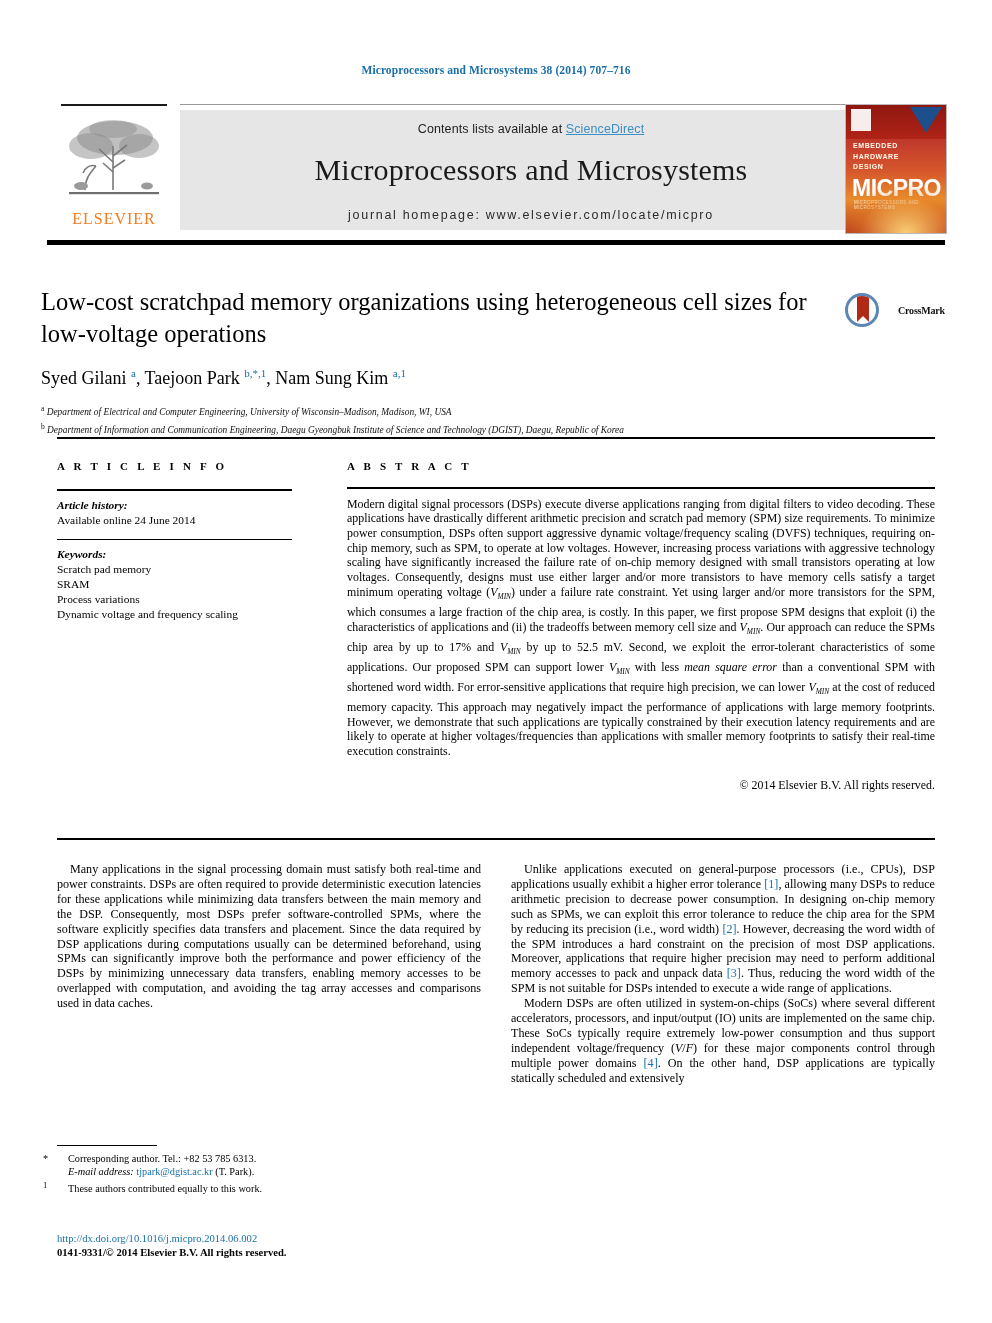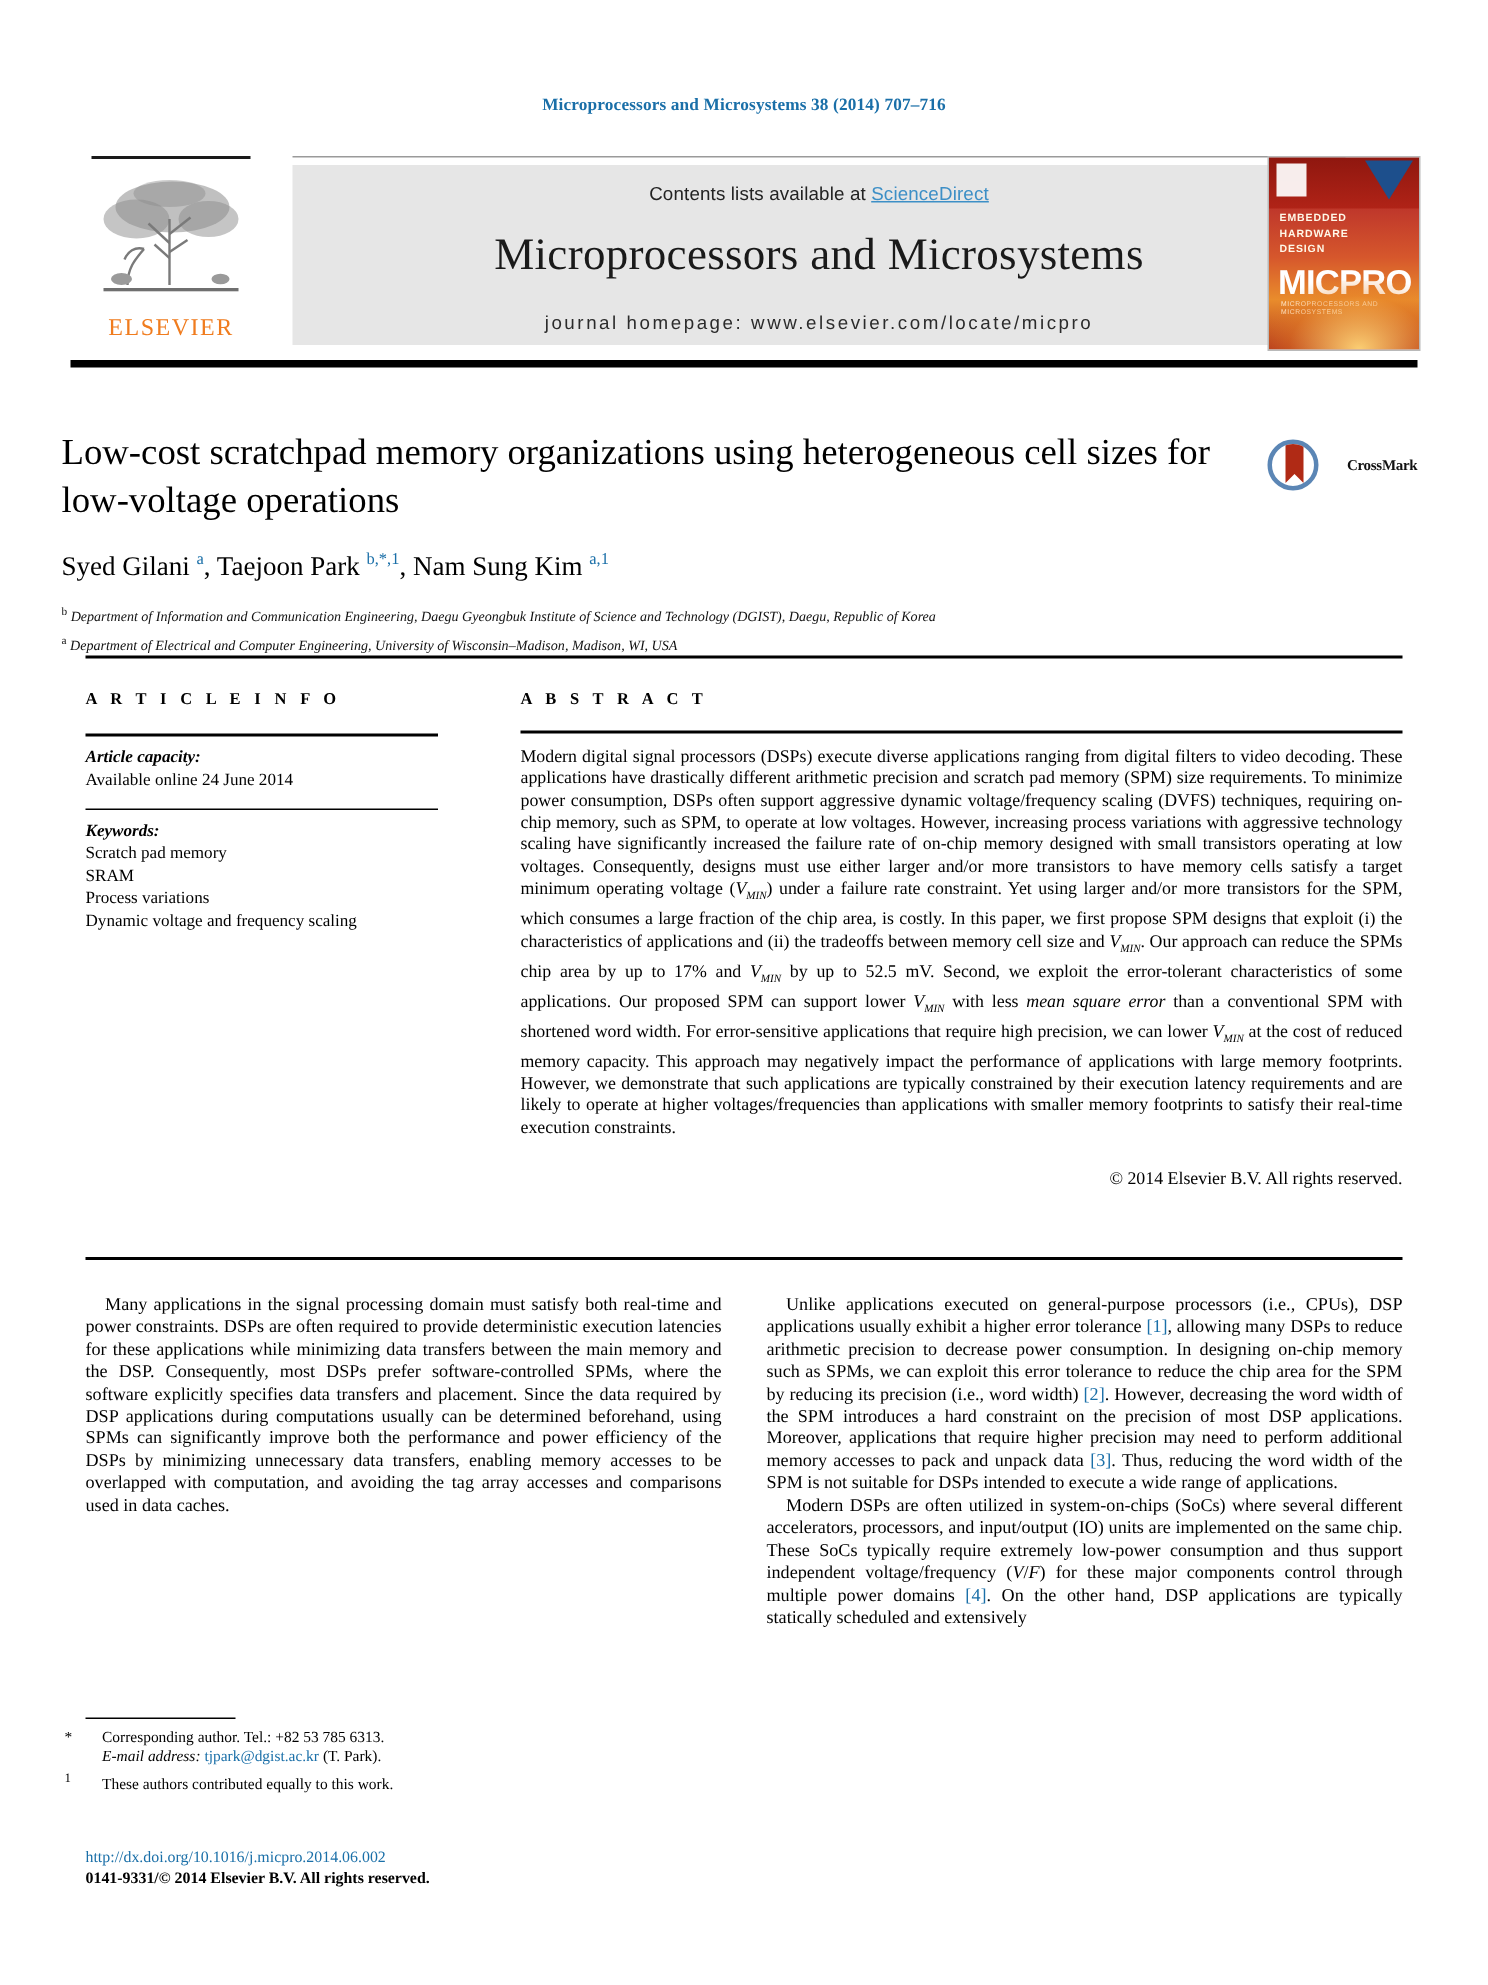--- a/index.html
+++ b/index.html
@@ -33,21 +33,21 @@
     font-weight: bold;
     font-size: 11.5px;
     color: #1a6fa8;
     letter-spacing: 0.1px;
   }
 
   
   .masthead {
     position: absolute;
     top: 104px;
-    left: 62px;
+    left: 47px;
     width: 898px;
     height: 128px;
   }
   .masthead-rule {
     position: absolute;
     top: 0;
     left: 133px;
     width: 702px;
     height: 1px;
     background: #9a9a9a;
@@ -423,43 +423,43 @@
     <div class="cov-sub">MICROPROCESSORS AND MICROSYSTEMS</div>
     <div class="cov-glow"></div>
   </div>
 
   <div class="thick-bar"></div>
 
   <div class="title-block">
     <h1 class="paper-title">Low-cost scratchpad memory organizations using heterogeneous cell sizes for low-voltage operations</h1>
     <div class="authors">Syed Gilani <sup>a</sup>, Taejoon Park <sup>b,*,1</sup>, Nam Sung Kim <sup>a,1</sup></div>
     <div class="affiliations">
+      <div><sup>a</sup> <span>Department of Electrical and Computer Engineering, University of Wisconsin–Madison, Madison, WI, USA</span></div>
       <div><sup>b</sup> <span>Department of Information and Communication Engineering, Daegu Gyeongbuk Institute of Science and Technology (DGIST), Daegu, Republic of Korea</span></div>
-      <div><sup>a</sup> <span>Department of Electrical and Computer Engineering, University of Wisconsin–Madison, Madison, WI, USA</span></div>
     </div>
   </div>
 
   <div class="crossmark">
     <div class="cm-badge">
       <div class="cm-ribbon"></div>
     </div>
     <div class="cm-label">CrossMark</div>
   </div>
 
   <div class="rule-thin-top"></div>
 
   <div class="heading-row">
     <span class="h-info">A R T I C L E  I N F O</span>
     <span class="h-abs">A B S T R A C T</span>
   </div>
 
   <div class="info-col">
     <div class="hr"></div>
     <div class="blk">
-      <div class="lbl">Article capacity:</div>
+      <div class="lbl">Article history:</div>
       <div>Available online 24 June 2014</div>
     </div>
     <div class="hr"></div>
     <div class="blk">
       <div class="lbl">Keywords:</div>
       <div>Scratch pad memory</div>
       <div>SRAM</div>
       <div>Process variations</div>
       <div>Dynamic voltage and frequency scaling</div>
     </div>

